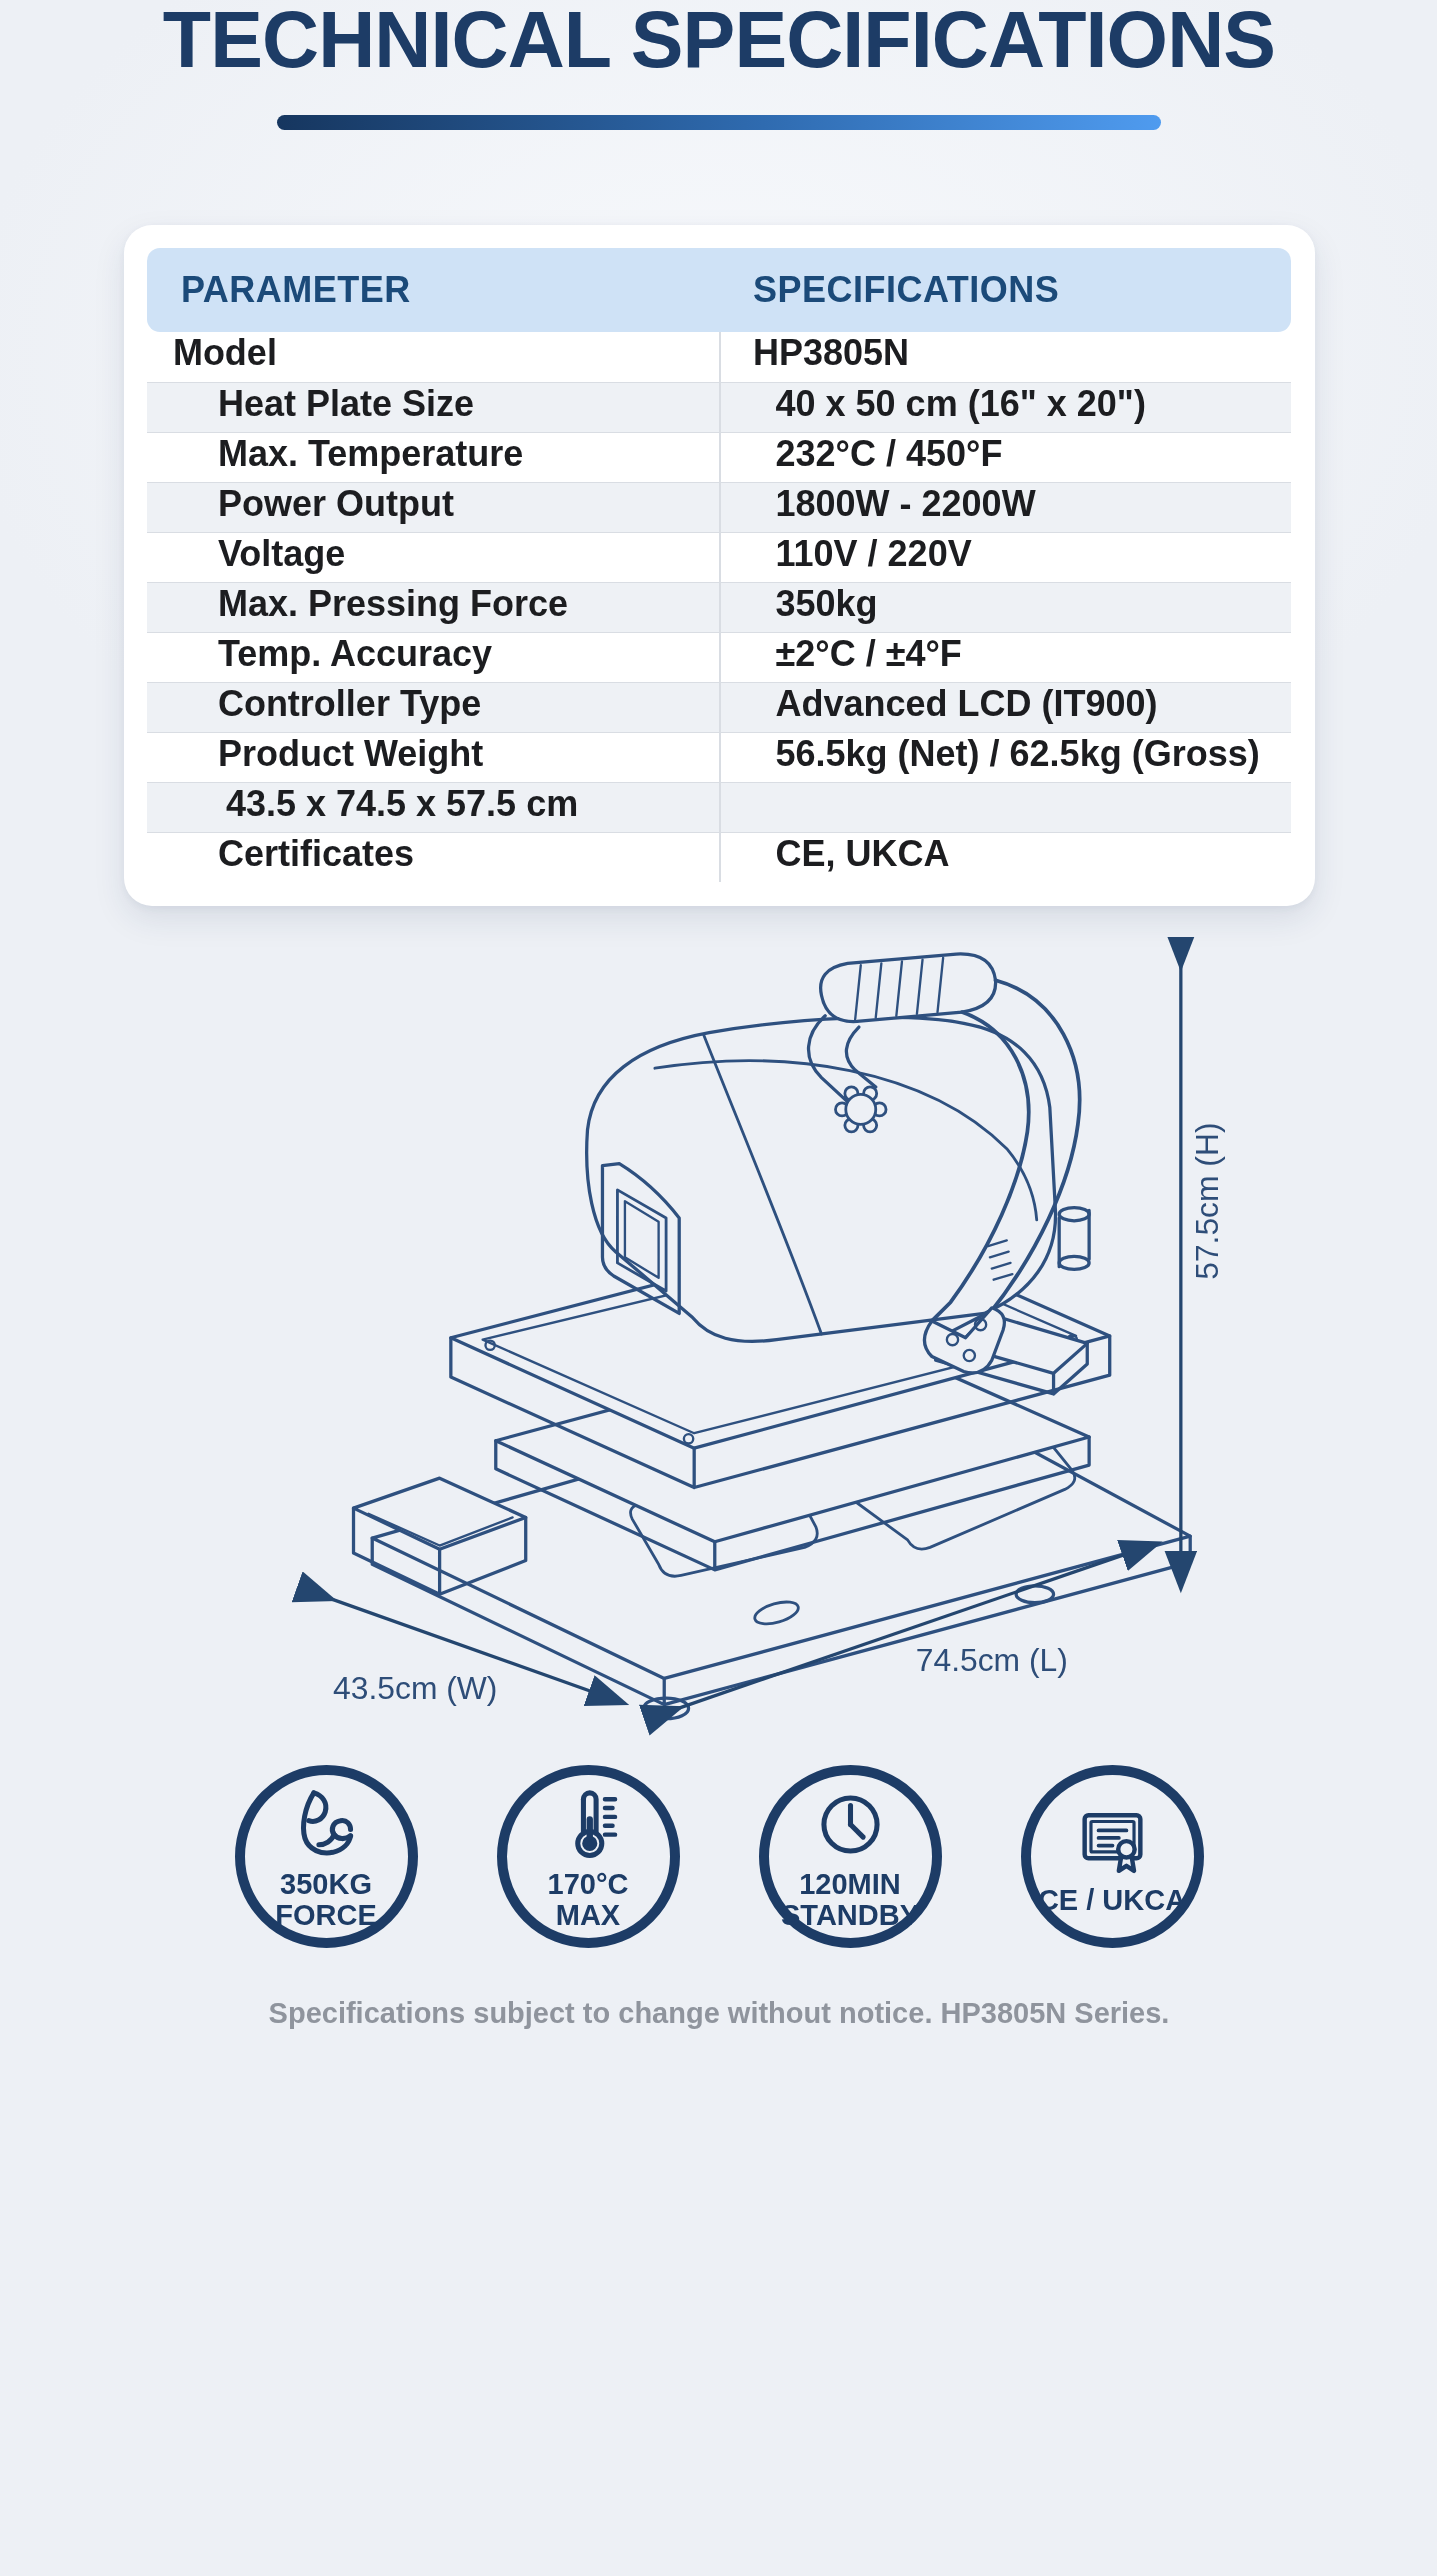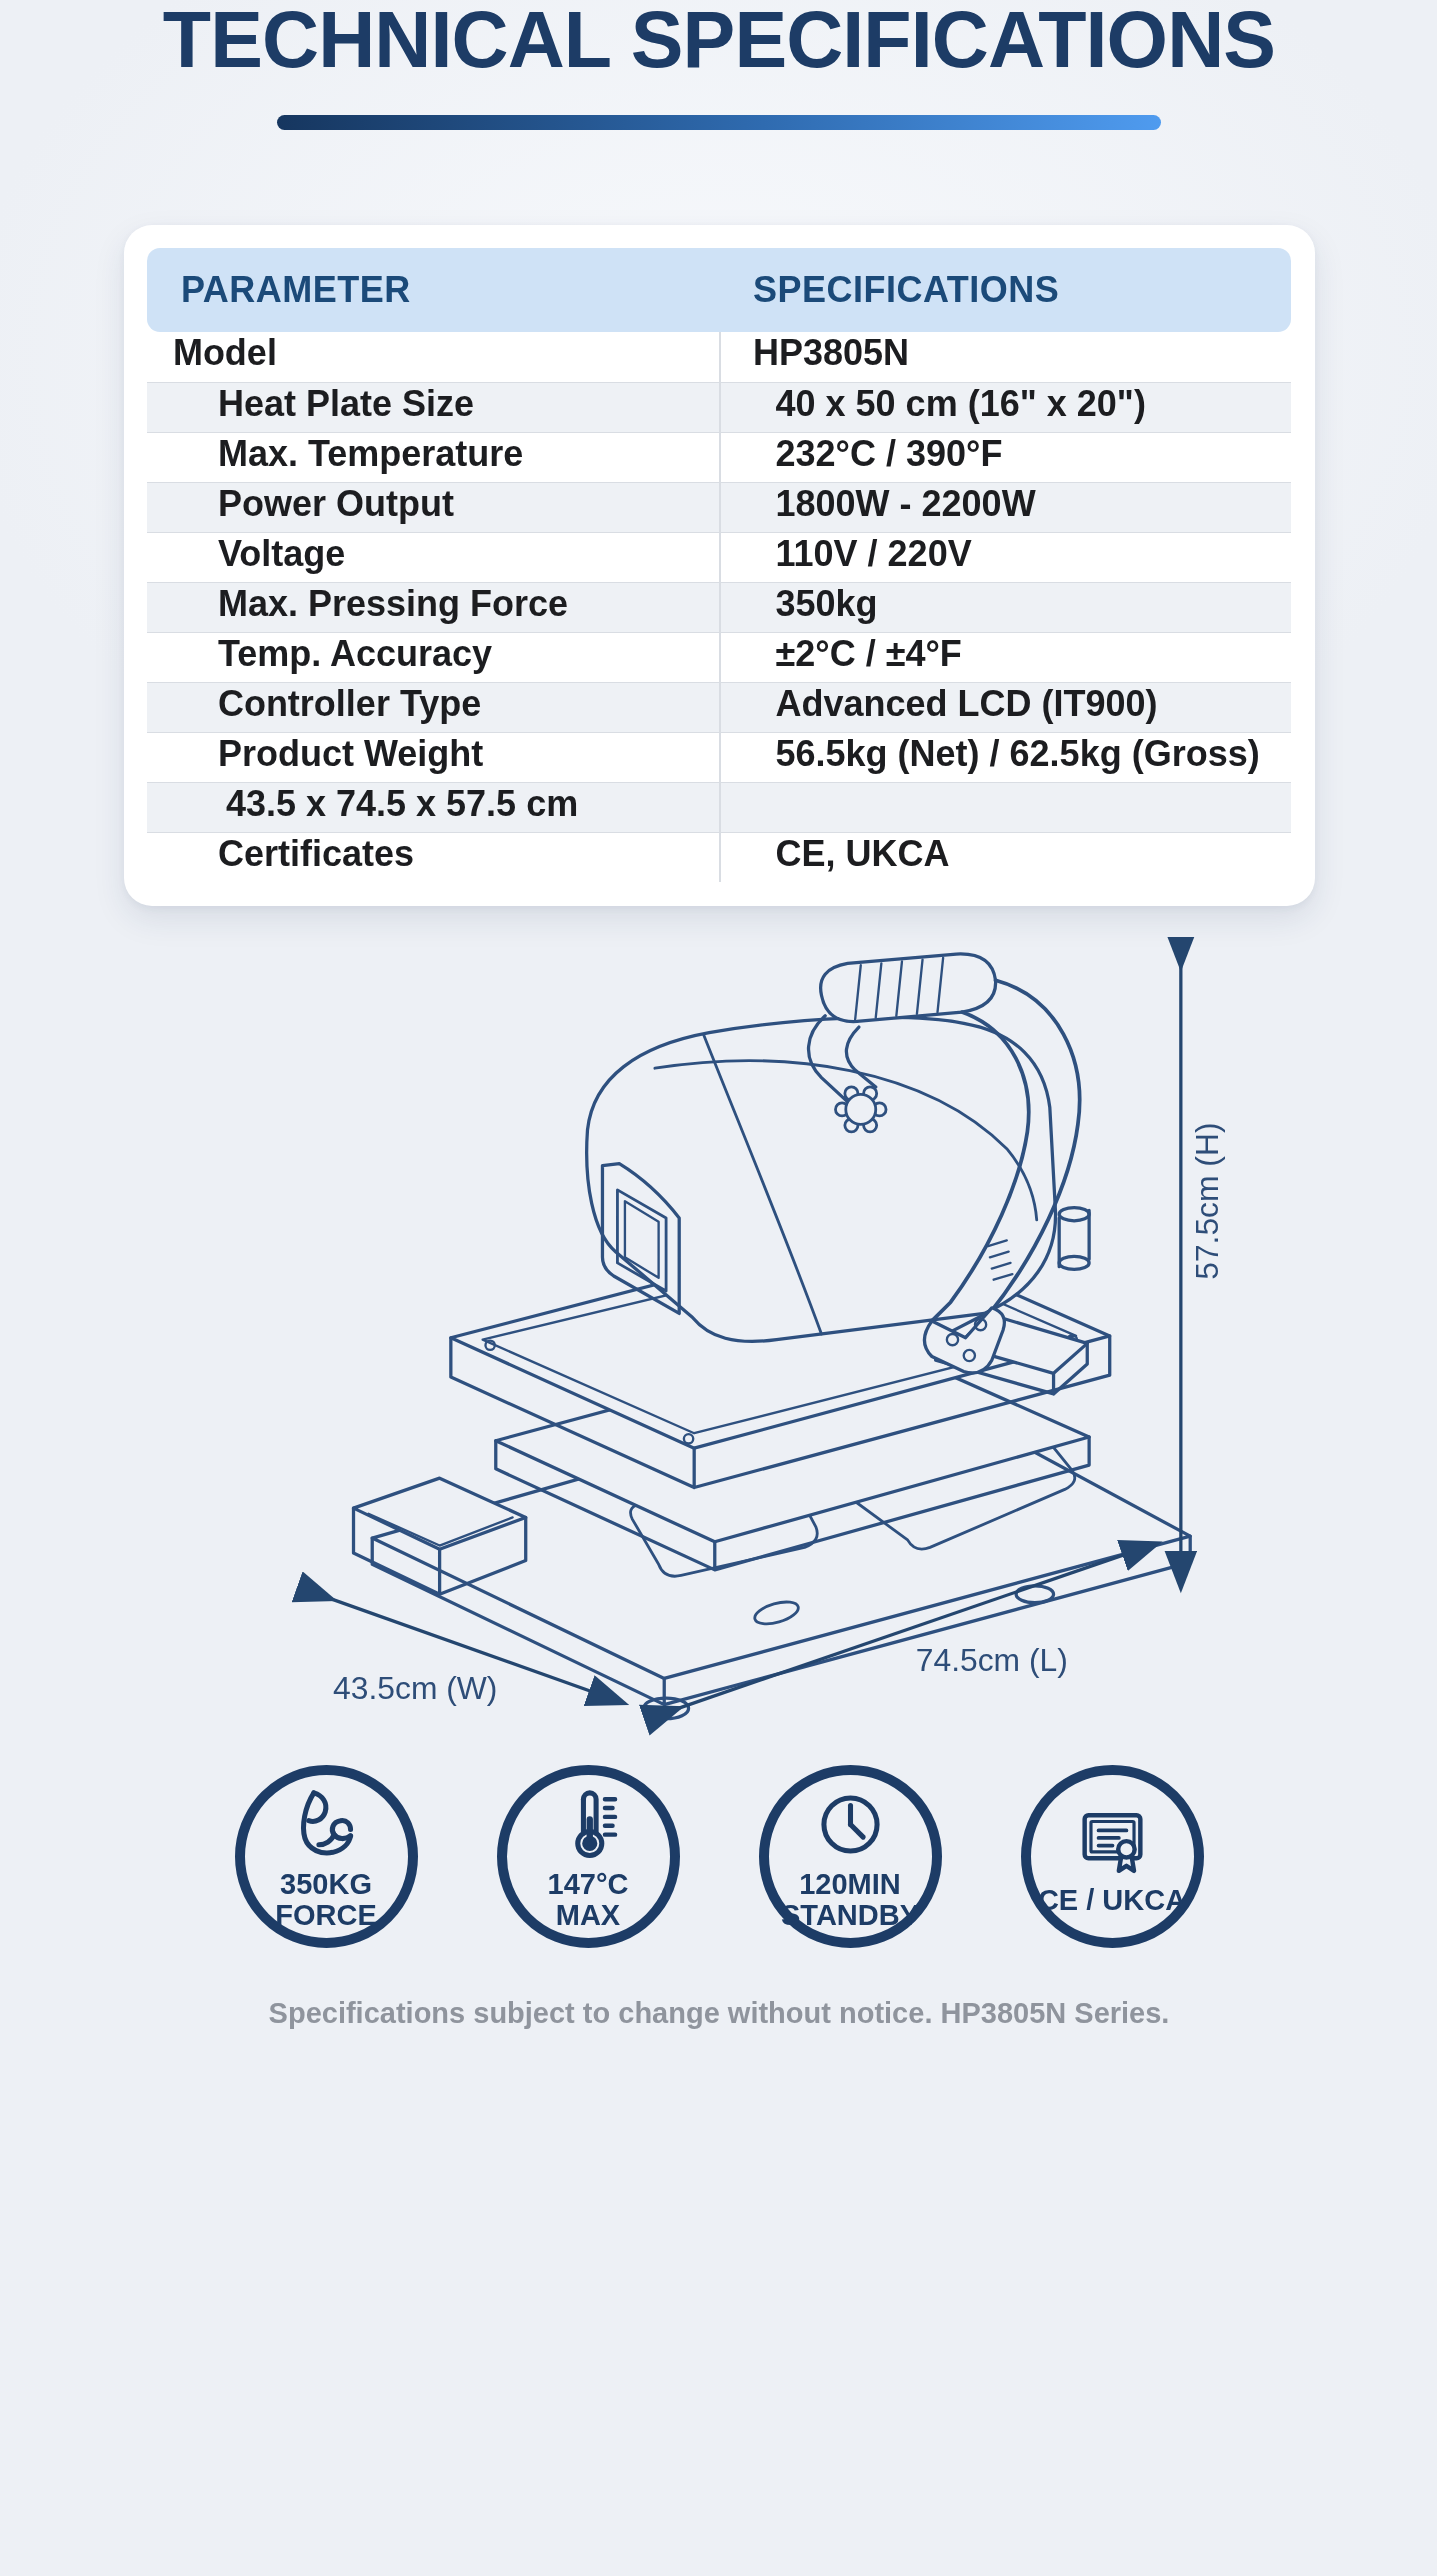--- a/index.html
+++ b/index.html
@@ -92,21 +92,21 @@
     <div class="trow">
         <div class="param">Model</div>
         <div class="spec">HP3805N</div>
       </div>
     <div class="trow">
         <div class="param">Heat Plate Size</div>
         <div class="spec">40 x 50 cm (16" x 20")</div>
       </div>
     <div class="trow">
         <div class="param">Max. Temperature</div>
-        <div class="spec">232°C / 390°F</div>
+        <div class="spec">232°C / 450°F</div>
       </div>
     <div class="trow">
         <div class="param">Power Output</div>
         <div class="spec">1800W - 2200W</div>
       </div>
     <div class="trow">
         <div class="param">Voltage</div>
         <div class="spec">110V / 220V</div>
       </div>
     <div class="trow">
@@ -253,21 +253,21 @@
       <g stroke="#1d3c66" stroke-width="4" fill="none" stroke-linecap="round">
         <path d="M28,12 a5,5 0 0 1 10,0 L38,38"></path>
         <path d="M28,12 L28,38"></path>
         <circle cx="33" cy="47" r="9.5"></circle>
         <circle cx="33" cy="47" r="4" fill="#1d3c66"></circle>
         <path d="M33,28 L33,42" stroke-width="5"></path>
         <path d="M45,12 h8 M45,19 h6 M45,26 h8 M45,33 h6 M45,40 h8" stroke-width="3.5"></path>
       </g>
     </svg>
     <div class="blabel">
-      <div class="l1">147°C</div>
+      <div class="l1">170°C</div>
       <div class="l2">MAX</div>
     </div>
   </div>
 
   <div class="badge">
     <svg class="bicon" width="81" height="81" viewBox="0 0 64 64">
       <g stroke="#1d3c66" stroke-width="4" fill="none" stroke-linecap="round">
         <circle cx="32" cy="32" r="21"></circle>
         <path d="M32,32 L32,17"></path>
         <path d="M32,32 L42,42"></path>

